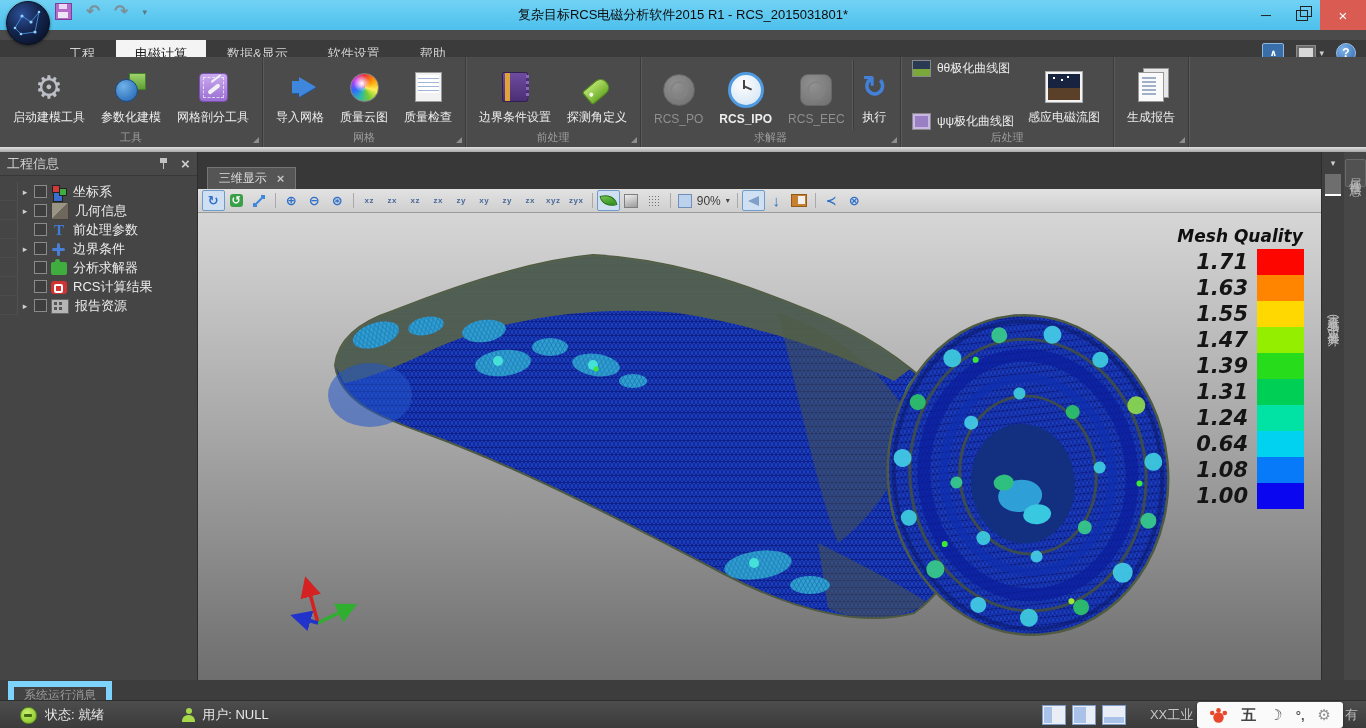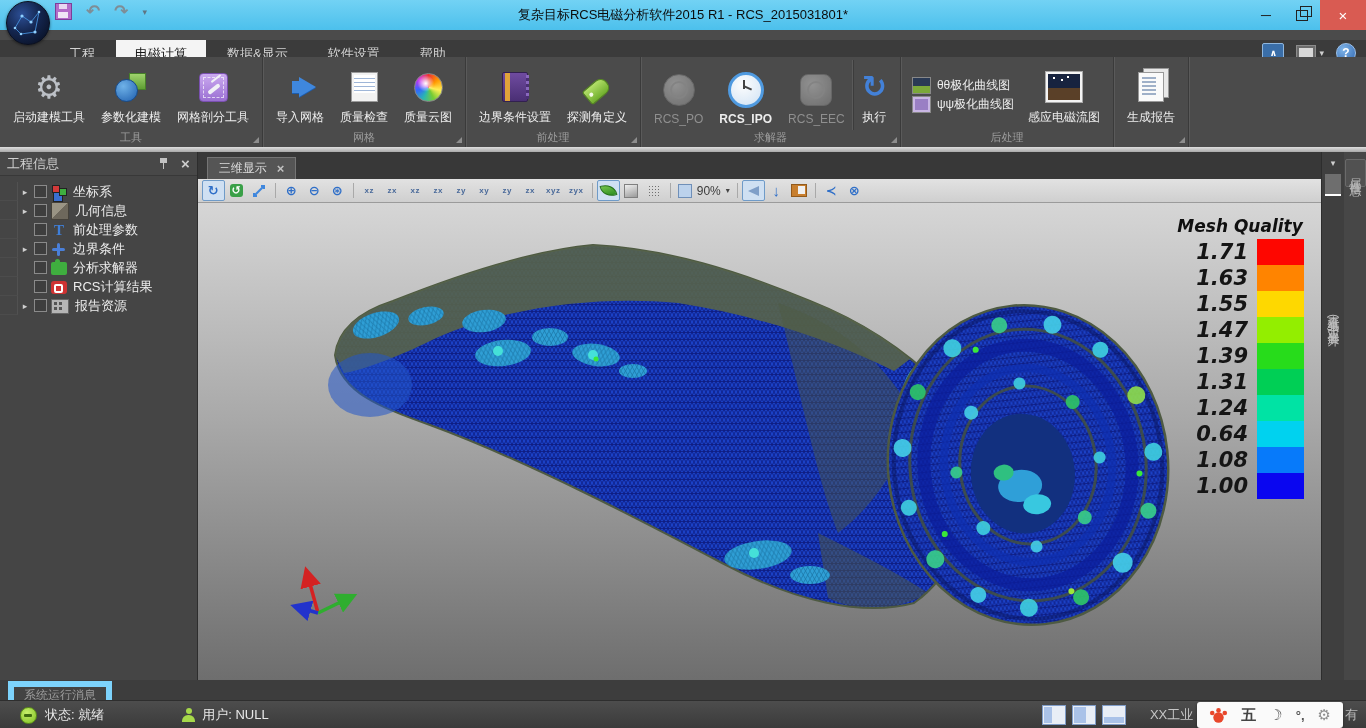--- a/index.html
+++ b/index.html
@@ -40,21 +40,21 @@
   .edge{position:absolute;top:147px;left:0;right:0;height:5px;background:linear-gradient(#dedede,#a9a9a9);}
   .rgroup{display:flex;flex-direction:column;border-right:1px solid #3a3a3a;box-shadow:1px 0 0 #5a5a5a;}
   .rbtns{flex:1;display:flex;align-items:stretch;padding:3px 5px 0;}
   .rbtn{display:flex;flex-direction:column;align-items:center;justify-content:flex-end;gap:4px;
         padding:2px 8px 4px;color:#ededed;font-size:12px;white-space:nowrap;}
   .rbtn .ic{height:36px;display:flex;align-items:center;justify-content:center;}
   .rbtn.off{color:#8f8f8f;}
   .rbtn.off .ic{opacity:.45;filter:grayscale(.8);}
   .rfoot{height:17px;color:#9c9c9c;font-size:11px;text-align:center;line-height:15px;position:relative;}
   .rfoot .corner{position:absolute;right:3px;bottom:4px;width:0;height:0;border-left:6px solid transparent;border-bottom:6px solid #8e8e8e;}
-  .rstack{display:flex;flex-direction:column;justify-content:center;gap:2px;padding:0 6px;}
+  .rstack{display:flex;flex-direction:column;justify-content:space-between;gap:2px;padding:0 6px;}
   .sbtn{display:flex;align-items:center;gap:6px;color:#ededed;font-size:12px;white-space:nowrap;}
   
   .gear{font-size:31px;color:#bcc0c6;line-height:31px;}
   .param{position:relative;width:32px;height:30px;}
   .param:before{content:"";position:absolute;right:1px;top:1px;width:15px;height:15px;background:linear-gradient(#9fd36d,#5f9e33);border:1px solid #47802a;}
   .param:after{content:"";position:absolute;left:0;bottom:0;width:21px;height:21px;border-radius:50%;
                background:radial-gradient(circle at 35% 30%,#6fb2e8,#1f5fae);border:1px solid #174b8c;}
   .meshtool{width:27px;height:27px;border-radius:4px;background:linear-gradient(#cbaaf0,#9a6fd2);
             border:1px solid #7a50b0;position:relative;}
   .meshtool:before{content:"";position:absolute;inset:3px;border:1px dashed #ffffffaa;}
@@ -122,21 +122,21 @@
   .ic-bnd:before{content:"";position:absolute;left:1px;top:7px;width:13px;height:3px;background:#4a7fd8;border-radius:2px;}
   .ic-bnd:after{content:"";position:absolute;left:6px;top:2px;width:3px;height:13px;background:#4a7fd8;border-radius:2px;}
   .ic-puz{background:#3fae3f;border-radius:2px;margin-top:1px;width:13px;height:13px;}
   .ic-puz:before{content:"";position:absolute;left:4px;top:-3px;width:5px;height:5px;border-radius:50%;background:#3fae3f;}
   .ic-rcs{background:#cf3333;border-radius:3px;width:13px;height:13px;margin-top:1px;}
   .ic-rcs:before{content:"";position:absolute;left:3px;top:3px;width:5px;height:5px;border:2px solid #fff;border-radius:2px;}
   .ic-rep{background:#b5b5b5;border:1px solid #666;width:12px;height:13px;margin-top:1px;}
   .ic-rep:before{content:"";position:absolute;left:2px;top:2px;width:3px;height:3px;background:#555;box-shadow:5px 0 0 #555,0 5px 0 #555,5px 5px 0 #555;}
   
   .center{width:1125px;display:flex;flex-direction:column;background:#383838;}
-  .vtabbar{height:27px;display:flex;align-items:flex-end;padding-left:9px;background:#383838;}
+  .vtabbar{height:37px;display:flex;align-items:flex-end;padding-left:9px;background:#383838;}
   .vtab{height:21px;background:#555;border:1px solid #757575;border-bottom:none;color:#dcdcdc;
         font-size:12px;display:flex;align-items:center;gap:10px;padding:0 11px;}
   .vtab .x{color:#c2c2c2;font-weight:bold;font-size:13px;}
   .vtoolbar{height:23px;background:linear-gradient(#e2e2e2,#cfcfcf);border-bottom:1px solid #9b9b9b;
             display:flex;align-items:center;padding:0 4px;}
   .tbtn{min-width:21px;height:19px;display:flex;align-items:center;justify-content:center;
         border:1px solid transparent;border-radius:2px;font-size:13px;}
   .tbtn.sel{background:#cfe0f2;border-color:#6f9bc8;}
   .tsep{width:1px;height:15px;background:#a9a9a9;margin:0 4px;}
   .bglyph{color:#2f6fc8;font-weight:bold;}
@@ -273,29 +273,29 @@
   <div class="rgroup">
     <div class="rbtns">
       <div class="rbtn">
         <span class="ic">
             <span class="imparrow" style="margin-left:14px"></span>
           </span>
         <span>导入网格</span>
         </div>
       <div class="rbtn">
         <span class="ic">
+            <span class="qcloud"></span>
+          </span>
+        <span>质量云图</span>
+        </div>
+      <div class="rbtn">
+        <span class="ic">
             <span class="qcheck"></span>
           </span>
         <span>质量检查</span>
-        </div>
-      <div class="rbtn">
-        <span class="ic">
-            <span class="qcloud"></span>
-          </span>
-        <span>质量云图</span>
         </div>
     </div>
     <div class="rfoot"><span>网格</span><span class="corner"></span></div>
   </div>
 
   <div class="rgroup">
     <div class="rbtns">
       <div class="rbtn">
         <span class="ic">
             <span class="book"></span>

